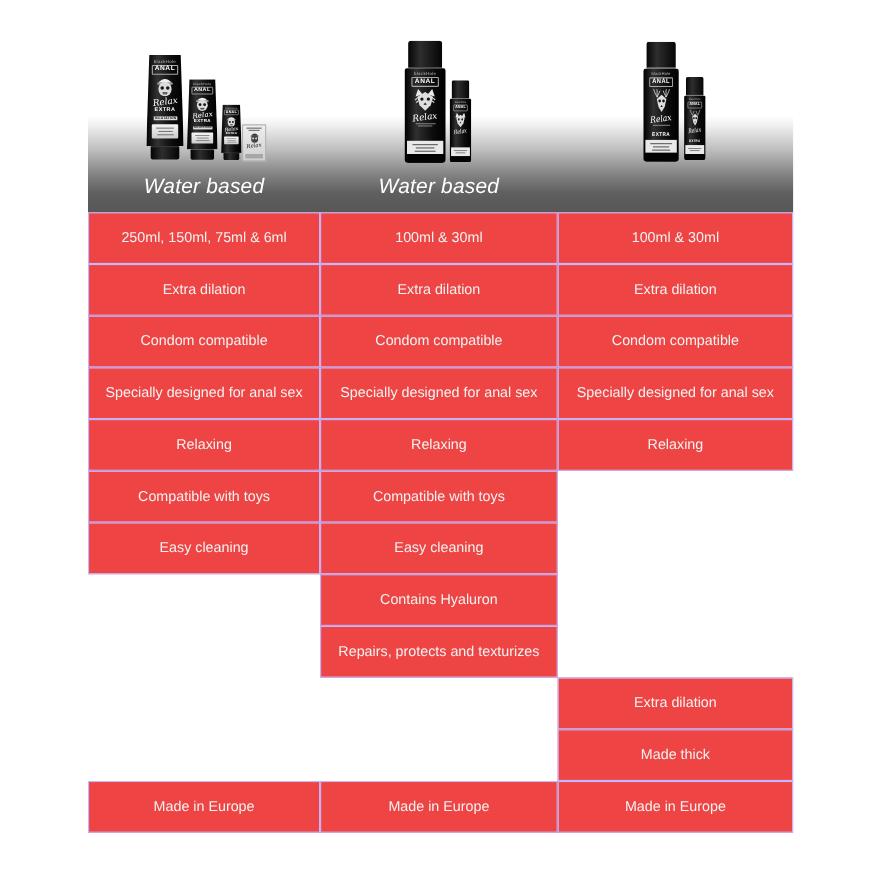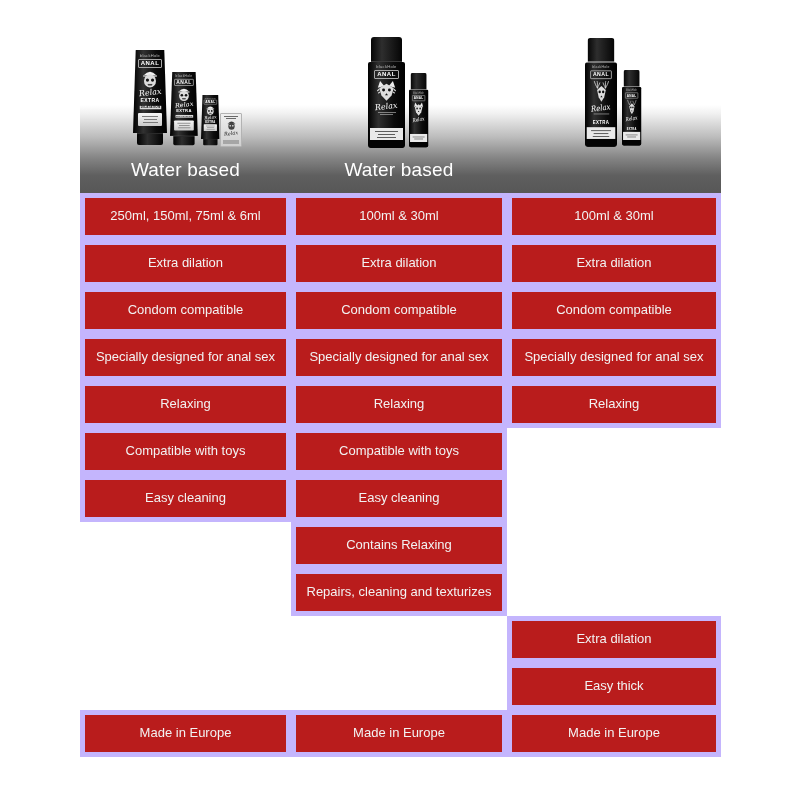--- a/index.html
+++ b/index.html
@@ -3,29 +3,29 @@
 <meta charset="utf-8">
 <style>
   html,body{margin:0;padding:0;background:#fff;}
   #canvas{position:relative;width:800px;height:800px;background:#ffffff;overflow:hidden;
           font-family:"Liberation Sans",sans-serif;}
 
   
   .band{position:absolute;left:80px;top:105px;width:641px;height:88px;z-index:1;
         background:linear-gradient(180deg,#ffffff 0%,#f0f0f0 10%,#bdbdbd 36%,#858585 60%,#5f5f5f 80%,#575757 100%);}
   .hlabel{position:absolute;bottom:12px;text-align:center;color:#ffffff;font-size:19px;
-          letter-spacing:.2px;}
+          letter-spacing:.2px;font-style:italic;}
   .hl1{left:0;width:211px}.hl2{left:211px;width:216px}.hl3{left:427px;width:214px}
 
   
   .grid{position:absolute;left:80px;top:193px;width:641px;z-index:1;
         display:grid;grid-template-columns:211px 216px 214px;grid-auto-rows:47px;}
   .cell{box-sizing:border-box;display:flex;align-items:center;justify-content:center;
         text-align:center;font-size:13px;color:#f2f2f2;padding:0 8px;line-height:1.15;}
-  .cell.filled{background:#b91c1c;border:5px solid #c4b5fd;}
+  .cell.filled{background:#ef4444;border:1px solid #c4b5fd;}
 
   
   .pscale{position:absolute;transform-origin:top left;z-index:2;}
 
   .tube{position:relative;width:34px;height:95px;}
   .t-body{position:absolute;top:0;left:0;right:0;bottom:12px;
           background:linear-gradient(90deg,#000 0%,#323232 30%,#0c0c0c 68%,#000 100%);
           clip-path:polygon(8% 0,92% 0,100% 100%,0 100%);
           display:flex;flex-direction:column;align-items:center;gap:1px;padding-top:4px;
           box-sizing:border-box;}
@@ -304,33 +304,33 @@
 
     <div class="cell filled">Compatible with toys</div>
     <div class="cell filled">Compatible with toys</div>
     <div class="cell"></div>
 
     <div class="cell filled">Easy cleaning</div>
     <div class="cell filled">Easy cleaning</div>
     <div class="cell"></div>
 
     <div class="cell"></div>
-    <div class="cell filled">Contains Relaxing</div>
-    <div class="cell"></div>
-
-    <div class="cell"></div>
-    <div class="cell filled">Repairs, cleaning and texturizes</div>
+    <div class="cell filled">Contains Hyaluron</div>
+    <div class="cell"></div>
+
+    <div class="cell"></div>
+    <div class="cell filled">Repairs, protects and texturizes</div>
     <div class="cell"></div>
 
     <div class="cell"></div>
     <div class="cell"></div>
     <div class="cell filled">Extra dilation</div>
 
     <div class="cell"></div>
     <div class="cell"></div>
-    <div class="cell filled">Easy thick</div>
+    <div class="cell filled">Made thick</div>
 
     <div class="cell filled">Made in Europe</div>
     <div class="cell filled">Made in Europe</div>
     <div class="cell filled">Made in Europe</div>
   </div>
 
 </div>
 
 </body></html>

